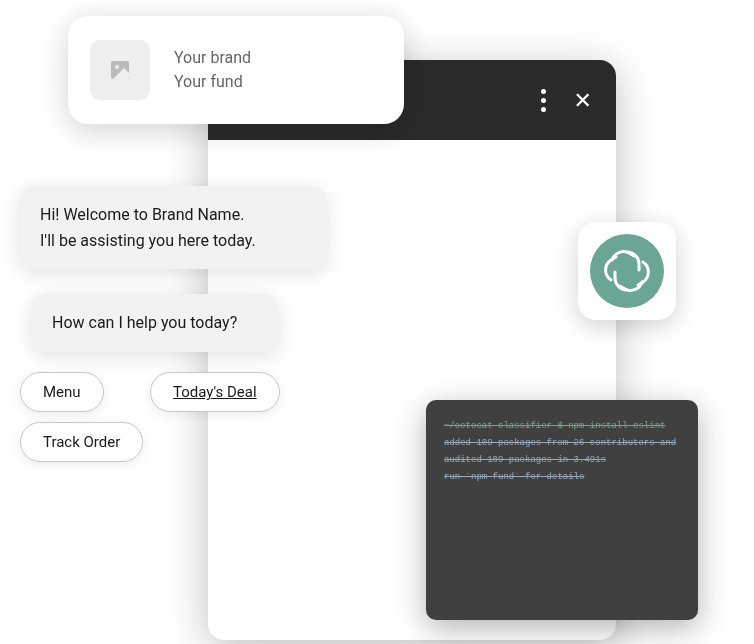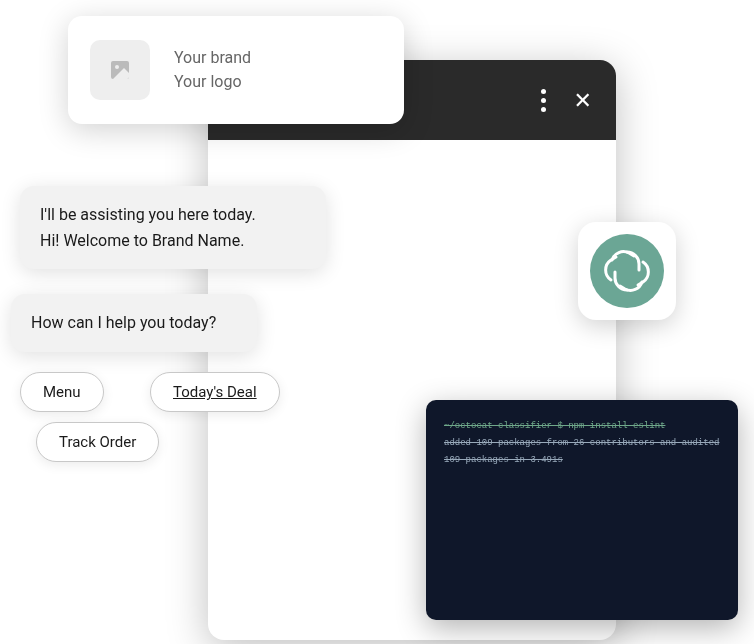--- a/index.html
+++ b/index.html
@@ -61,21 +61,21 @@
 }
 
 
 .brand-card {
   position: absolute;
   left: 68px;
   top: 16px;
   width: 336px;
   height: 108px;
   background: #fff;
-  border-radius: 14px;
+  border-radius: 20px;
   box-shadow: 0 6px 30px rgba(0,0,0,0.18);
   display: flex;
   align-items: center;
   padding: 0 22px;
   gap: 24px;
 }
 .brand-logo {
   width: 60px;
   height: 60px;
   background: #eeeeee;
@@ -101,40 +101,40 @@
   line-height: 1.6;
   box-shadow: 0 4px 20px rgba(0,0,0,0.12);
   color: #1a1a1a;
 }
 .bubble-1 {
   left: 20px;
   top: 186px;
   width: 306px;
 }
 .bubble-2 {
-  left: 11px;
+  left: 32px;
   top: 294px;
   width: 246px;
 }
 
 
 .pill {
   position: absolute;
   background: #fff;
   border: 1px solid #c8c8c8;
   border-radius: 999px;
   padding: 10px 22px;
   font-size: 15px;
   color: #1a1a1a;
   cursor: pointer;
   box-shadow: 0 3px 12px rgba(0,0,0,0.08);
 }
 .pill-menu { left: 20px; top: 372px; text-align: center; }
 .pill-deal { left: 150px; top: 372px; text-decoration: underline; }
-.pill-track { left: 36px; top: 422px; }
+.pill-track { left: 20px; top: 422px; }
 
 
 .ai-badge {
   position: absolute;
   left: 578px;
   top: 222px;
   width: 98px;
   height: 98px;
   background: #fff;
   border-radius: 18px;
@@ -151,23 +151,23 @@
   display: flex;
   align-items: center;
   justify-content: center;
 }
 
 
 .terminal {
   position: absolute;
   left: 426px;
   top: 400px;
-  width: 312px;
+  width: 272px;
   height: 220px;
-  background: #0f172a;
+  background: #404040;
   border-radius: 10px;
   box-shadow: 0 8px 30px rgba(0,0,0,0.3);
   padding: 18px 18px;
   font-family: "Courier New", monospace;
   font-size: 9px;
   line-height: 1.9;
   color: #9ab;
   overflow: hidden;
 }
 .terminal .line { text-decoration: line-through; }
@@ -194,27 +194,27 @@
 <div class="brand-card">
   <div class="brand-logo">
     <svg width="24" height="24" viewBox="0 0 24 24" fill="none">
       <rect x="3" y="3" width="18" height="18" rx="2" fill="#bbb"></rect>
       <circle cx="9" cy="9" r="2" fill="#eee"></circle>
       <path d="M21 15l-5-5L5 21h14a2 2 0 002-2v-4z" fill="#eee"></path>
     </svg>
   </div>
   <div class="brand-text">
     <div>Your brand</div>
-    <div>Your logo</div>
+    <div>Your fund</div>
   </div>
 </div>
 
 <div class="bubble bubble-1">
+  <div>Hi! Welcome to Brand Name.</div>
   <div>I'll be assisting you here today.</div>
-  <div>Hi! Welcome to Brand Name.</div>
 </div>
 <div class="bubble bubble-2">
   <div>How can I help you today?</div>
 </div>
 
 <div class="pill pill-menu">Menu</div>
 <div class="pill pill-deal">Today's Deal</div>
 <div class="pill pill-track">Track Order</div>
 
 <div class="ai-badge">
@@ -229,14 +229,15 @@
         <path d="M10 14 a12 12 0 0 1 17 -7 l5 3"></path>
       </g>
     </svg>
   </div>
 </div>
 
 <div class="terminal" id="terminal-body">
     <div class="prompt line">~/octocat-classifier $ npm install eslint</div>
     <div class="line">added 109 packages from 26 contributors and audited 109 packages in 3.491s</div>
     <div class=""> </div>
+    <div class="line">  run `npm fund` for details</div>
     <div class=""> </div>
   </div>
 
 </body></html>

